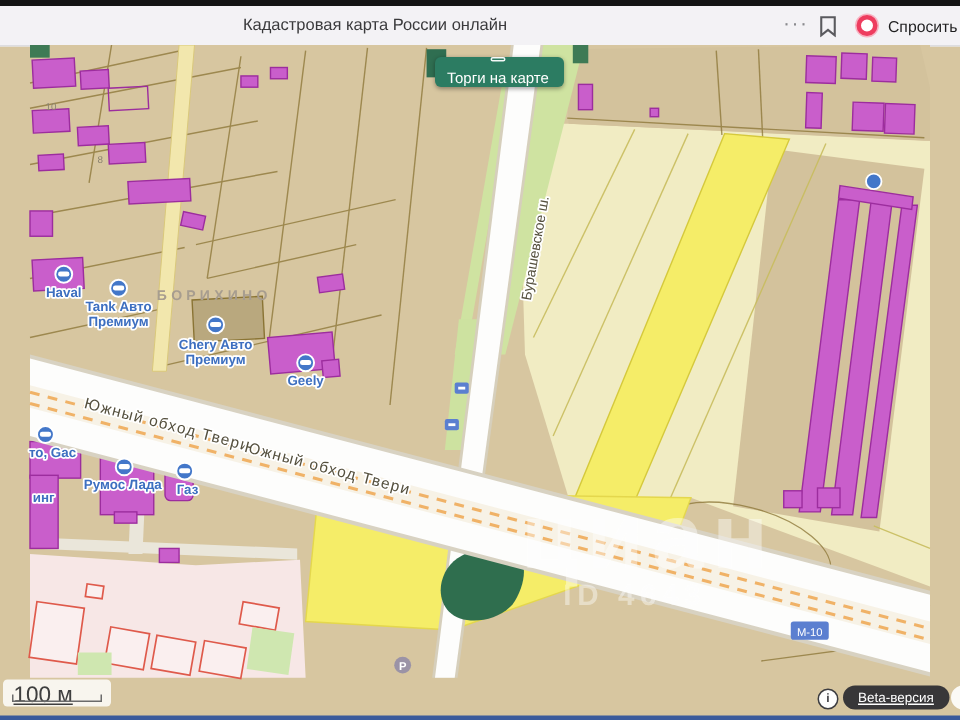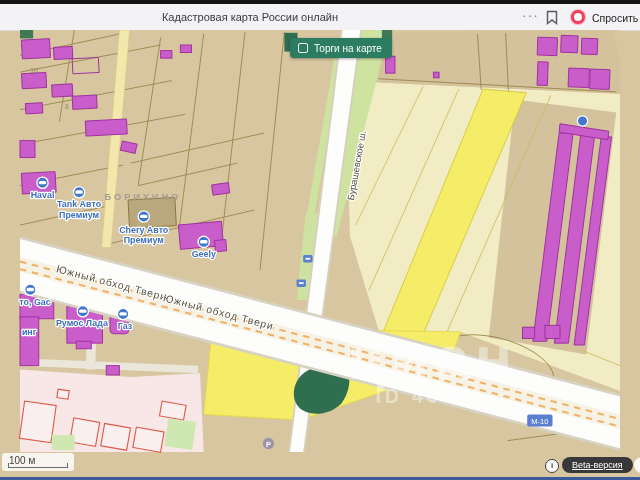--- a/index.html
+++ b/index.html
@@ -15,27 +15,27 @@
   .bookmark{position:absolute;left:546px;top:6px;}
   .alice-ring{position:absolute;left:571px;top:6px;width:8px;height:8px;border-radius:50%;
               border:3.5px solid #ee3d5f;background:#fff;
               box-shadow:inset 0 0 0 1px #fff, 0 0 0 1px #f7b3c2;}
   .ask-alice{position:absolute;left:592px;top:8px;font-size:10.5px;color:#1e1e1f;white-space:nowrap;}
   
   .map-svg{position:absolute;left:0;top:30px;}
   
   .trades-btn{position:absolute;left:290px;top:38px;height:20px;display:flex;align-items:center;
               gap:6px;padding:0 10px 0 8px;background:#2c7c62;border-radius:4px;
-              box-shadow:0 1px 3px rgba(0,0,0,.35);cursor:pointer;}
+              box-shadow:0 1px 3px rgba(0,0,0,.35);cursor:pointer;flex-direction:column;}
   .trades-check{width:8px;height:8px;border:1.5px solid rgba(255,255,255,.95);border-radius:2px;}
   .trades-label{font-size:10px;color:#fff;white-space:nowrap;}
   
   .scale-box{position:absolute;left:2px;top:453px;width:72px;height:18px;
              background:rgba(255,255,255,.82);border-radius:3px;}
-  .scale-text{position:absolute;left:7px;top:2px;font-size:10px;color:#3f3f3f;}
+  .scale-text{position:absolute;left:7px;top:2px;font-size:15px;color:#3f3f3f;text-decoration:underline;}
   .scale-line{position:absolute;left:6px;right:6px;bottom:3px;height:4px;
               border-left:1px solid #6b6b6b;border-right:1px solid #6b6b6b;border-bottom:1px solid #6b6b6b;}
   
   .info-circle{position:absolute;left:545px;top:459px;width:12px;height:12px;border-radius:50%;
                background:#fdfdfd;border:1.5px solid #3c3c40;color:#3c3c40;font-size:8px;
                font-weight:bold;text-align:center;line-height:12px;}
   .beta-pill{position:absolute;left:562px;top:457px;height:16px;line-height:16px;padding:0 10px;
              background:rgba(42,42,48,.92);border-radius:9px;color:#fff;font-size:9px;white-space:nowrap;text-decoration:underline;}
   .corner-partial{position:absolute;left:634px;top:457px;height:16px;line-height:16px;padding:0 7px;
                   background:rgba(255,255,255,.9);border-radius:9px;color:#333;font-size:9px;white-space:nowrap;}

